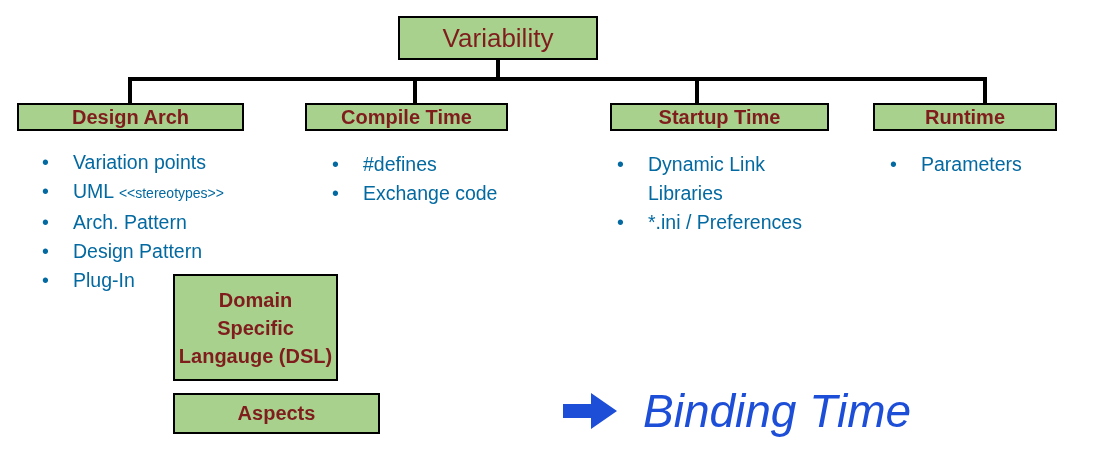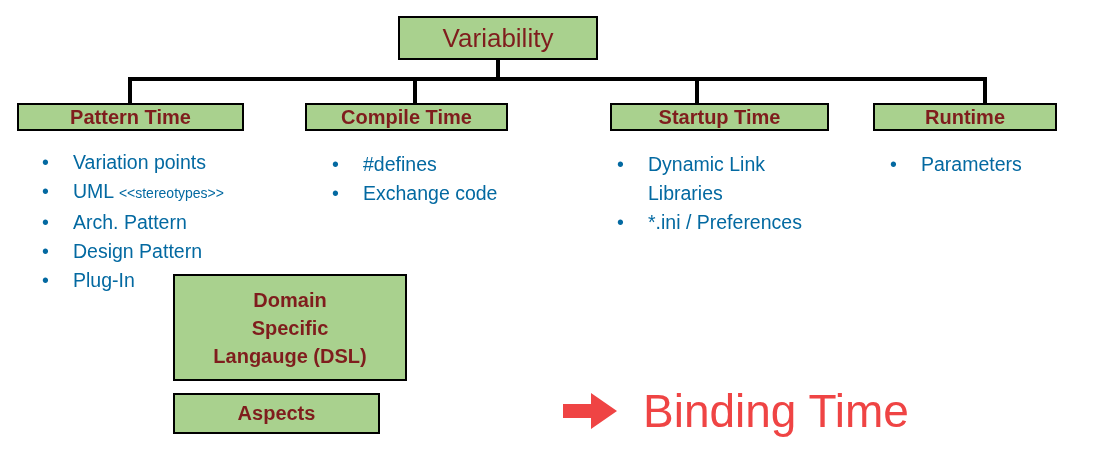--- a/index.html
+++ b/index.html
@@ -42,21 +42,21 @@
     font-size: 19.5px;
     color: #0369a1;
   }
   ul.blist li { position: relative; padding-left: 33px; line-height: 29px; }
   ul.blist li::before { content: "\2022"; position: absolute; left: 2px; top: 0; }
   .list-design  { left: 40px;  top: 148px; width: 255px; }
   .list-compile { left: 330px; top: 150px; width: 220px; }
   .list-startup { left: 615px; top: 150px; width: 192px; }
   .list-runtime { left: 888px; top: 150px; width: 215px; }
   .annotation-small { font-size: 14px; }
-  .dsl-box { left: 173px; top: 274px; width: 234px; height: 107px; text-align: center; }
+  .dsl-box { left: 173px; top: 274px; width: 165px; height: 107px; text-align: center; }
   .dsl-box .boxline { display: block; font-weight: 700; font-size: 20px; line-height: 28px; }
   .aspects-box { left: 173px; top: 393px; width: 207px; height: 41px; font-size: 20px; font-weight: 700; }
   .binding-annotation {
     position: absolute;
     left: 563px; top: 384px;
     display: flex;
     align-items: center;
     gap: 26px;
     font-size: 46px;
     font-weight: 400;
@@ -75,21 +75,21 @@
   </div>
 
   <div class="line stem"></div>
   <div class="line hline"></div>
   <div class="line v-design"></div>
   <div class="line v-compile"></div>
   <div class="line v-startup"></div>
   <div class="line v-runtime"></div>
 
   <div class="gbox header-box header-design">
-    <span>Pattern Time</span>
+    <span>Design Arch</span>
   </div>
   <div class="gbox header-box header-compile">
     <span>Compile Time</span>
   </div>
   <div class="gbox header-box header-startup">
     <span>Startup Time</span>
   </div>
   <div class="gbox header-box header-runtime">
     <span>Runtime</span>
   </div>
@@ -142,20 +142,20 @@
       <span class="boxline">Domain</span>
       <span class="boxline">Specific</span>
       <span class="boxline">Langauge (DSL)</span>
     </div>
   </div>
 
   <div class="gbox aspects-box">
     <span>Aspects</span>
   </div>
 
-  <div class="binding-annotation" style="color: #ef4444;">
+  <div class="binding-annotation" style="color: #1d4ed8; font-style: italic;">
     <svg class="arrow-icon" width="54" height="40" viewBox="0 0 54 40" xmlns="http://www.w3.org/2000/svg">
       <polygon points="0,13 28,13 28,2 54,20 28,38 28,27 0,27" fill="currentColor"></polygon>
     </svg>
     <span>Binding Time</span>
   </div>
 
 </div>
 
 </body></html>

